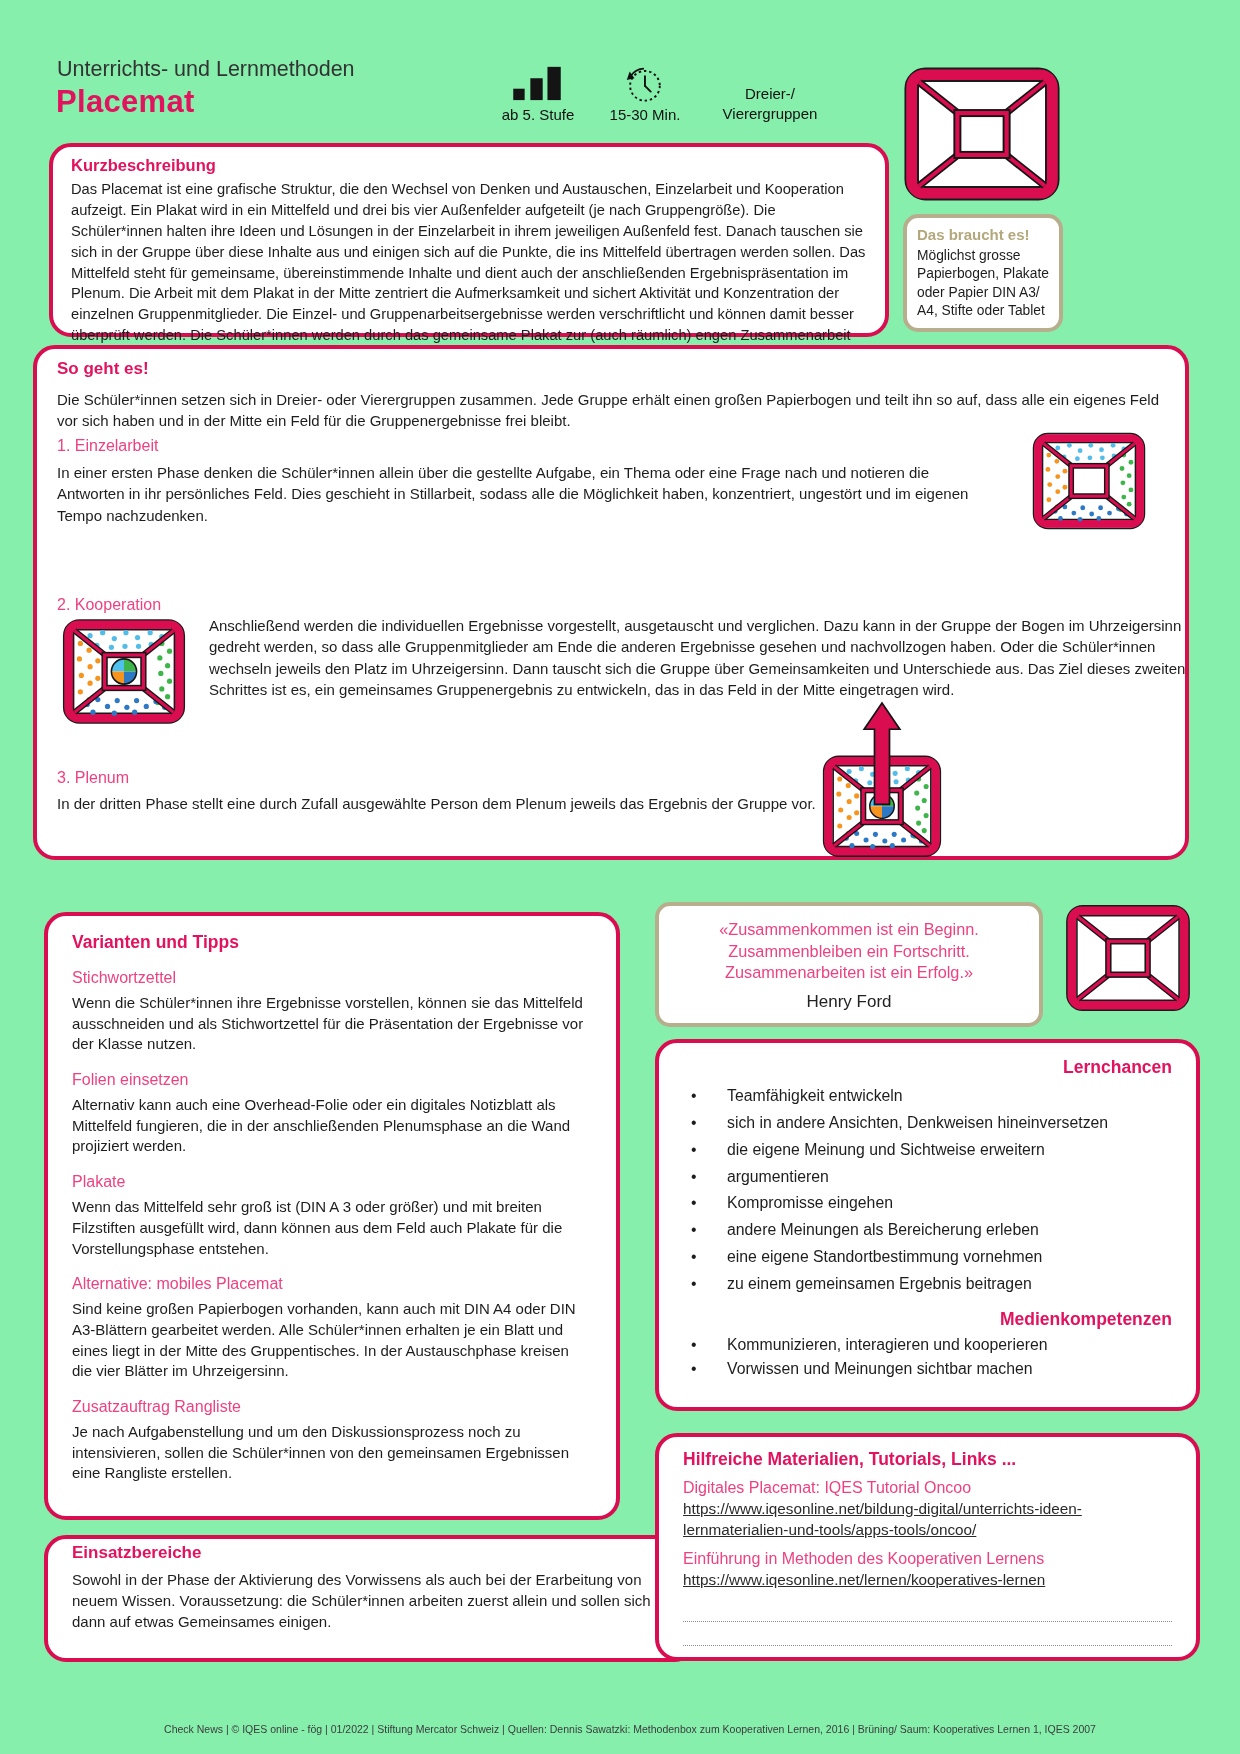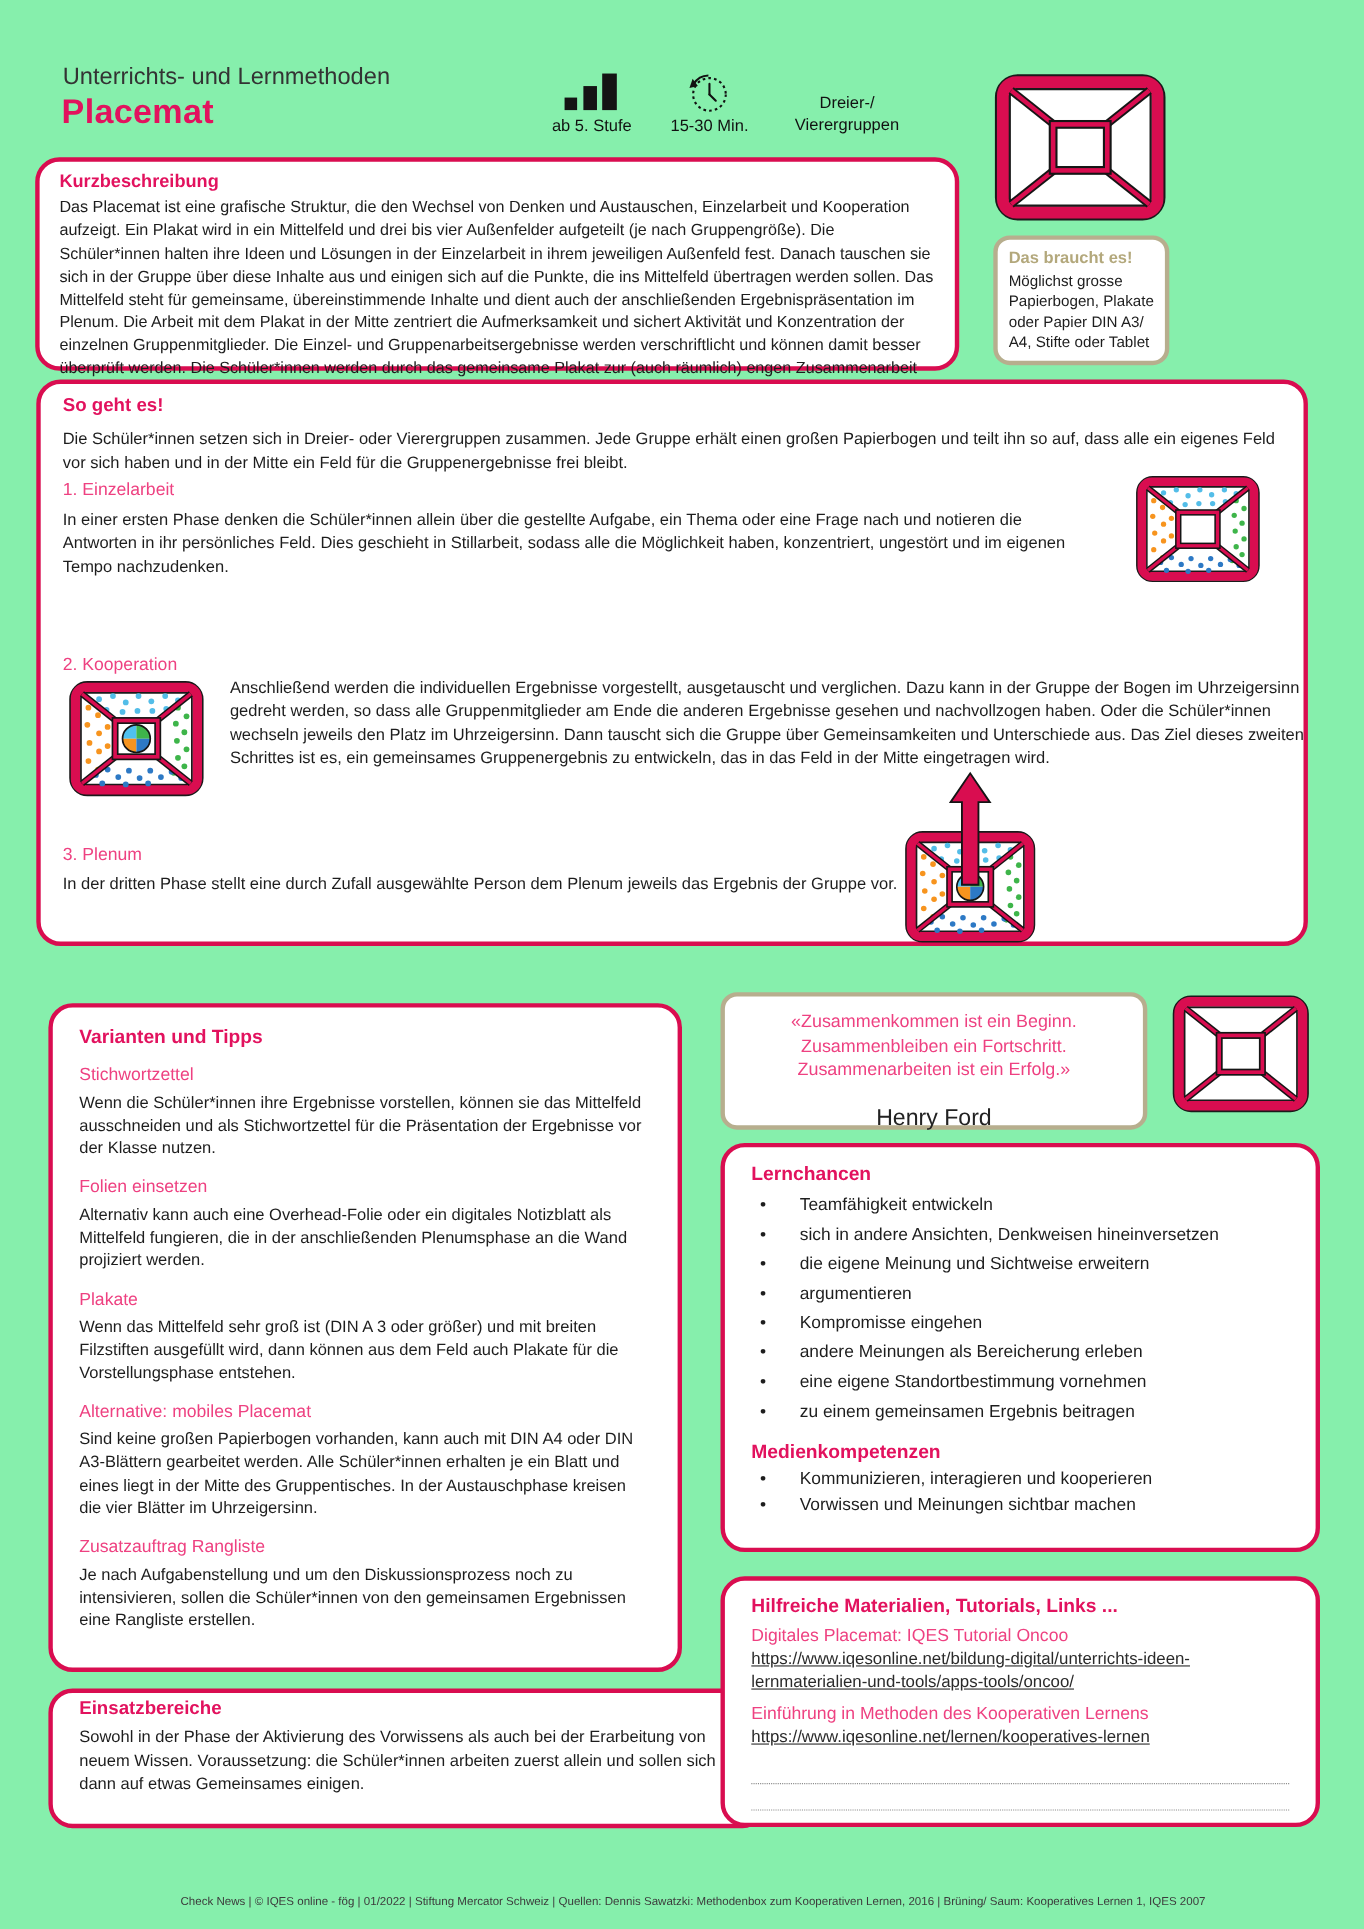--- a/index.html
+++ b/index.html
@@ -26,21 +26,21 @@
   .logo{position:absolute;left:902px;top:60px;width:160px;height:148px;}
   .quote-icon{position:absolute;left:1062px;top:903px;width:132px;height:110px;}
 
   .box{position:absolute;background:#fff;border:4px solid var(--crimson);border-radius:22px;}
   .tanbox{position:absolute;background:#fff;border:4px solid var(--tan);border-radius:15px;}
 
   h2.bt{font-size:17px;font-weight:bold;color:var(--heading);}
   h3.sub{font-size:16px;font-weight:400;color:var(--sub);}
   p.body{font-size:15px;line-height:1.42;color:var(--ink);}
 
-  .kurz{left:32px;top:143px;width:840px;height:194px;padding:9px 18px;}
+  .kurz{left:49px;top:143px;width:840px;height:194px;padding:9px 18px;}
   .kurz h2{font-size:16.5px;margin-bottom:4px;}
   .kurz p{font-size:14.7px;line-height:1.42;}
 
   .needs{left:903px;top:214px;width:160px;height:118px;padding:8px 10px;}
   .needs-title{color:var(--tantext);font-weight:bold;font-size:15px;}
   .needs-text{font-size:13.8px;line-height:1.33;margin-top:4px;}
 
   .sogehtes{left:33px;top:345px;width:1156px;height:515px;}
   .sogehtes>*{position:absolute;}
   .sg-title{left:20px;top:10px;}
@@ -59,24 +59,24 @@
   .varianten h2{font-size:17.5px;}
   .varianten h3{margin-top:16px;margin-bottom:6px;}
   .varianten p{font-size:15px;line-height:1.38;}
 
   .einsatz{left:44px;top:1535px;width:653px;height:127px;padding:4px 24px;}
   .einsatz h2{margin-bottom:6px;}
   .einsatz p{font-size:15px;line-height:1.4;}
 
   .quote{left:655px;top:902px;width:388px;height:125px;padding:13px 8px;text-align:center;}
   .quote .ln{color:var(--sub);font-size:16.3px;line-height:1.33;}
-  .quote .author{font-size:21px;color:#222;margin-top:21px;}
+  .quote .author{font-size:17px;color:#222;margin-top:8px;}
 
   .lern{left:655px;top:1039px;width:545px;height:372px;padding:14px 24px;}
-  .lern h2{font-size:17.5px;margin-bottom:8px;}
+  .lern h2{font-size:17.5px;margin-bottom:8px;text-align:right;}
   .lern .mh{margin-top:14px;margin-bottom:5px;}
   .lern ul{list-style:none;}
   .lern li{display:flex;font-size:15.8px;line-height:1.32;margin-bottom:6px;}
   .lern li .mk{flex:0 0 44px;padding-left:8px;}
   .lern ul.tight li{margin-bottom:3px;}
   .lern li .tx{max-width:430px;}
 
   .links{left:655px;top:1433px;width:545px;height:228px;padding:12px 24px;}
   .links h2{font-size:17.5px;}
   .link-head{font-size:16px;color:var(--sub);margin-top:9px;margin-bottom:1px;}

